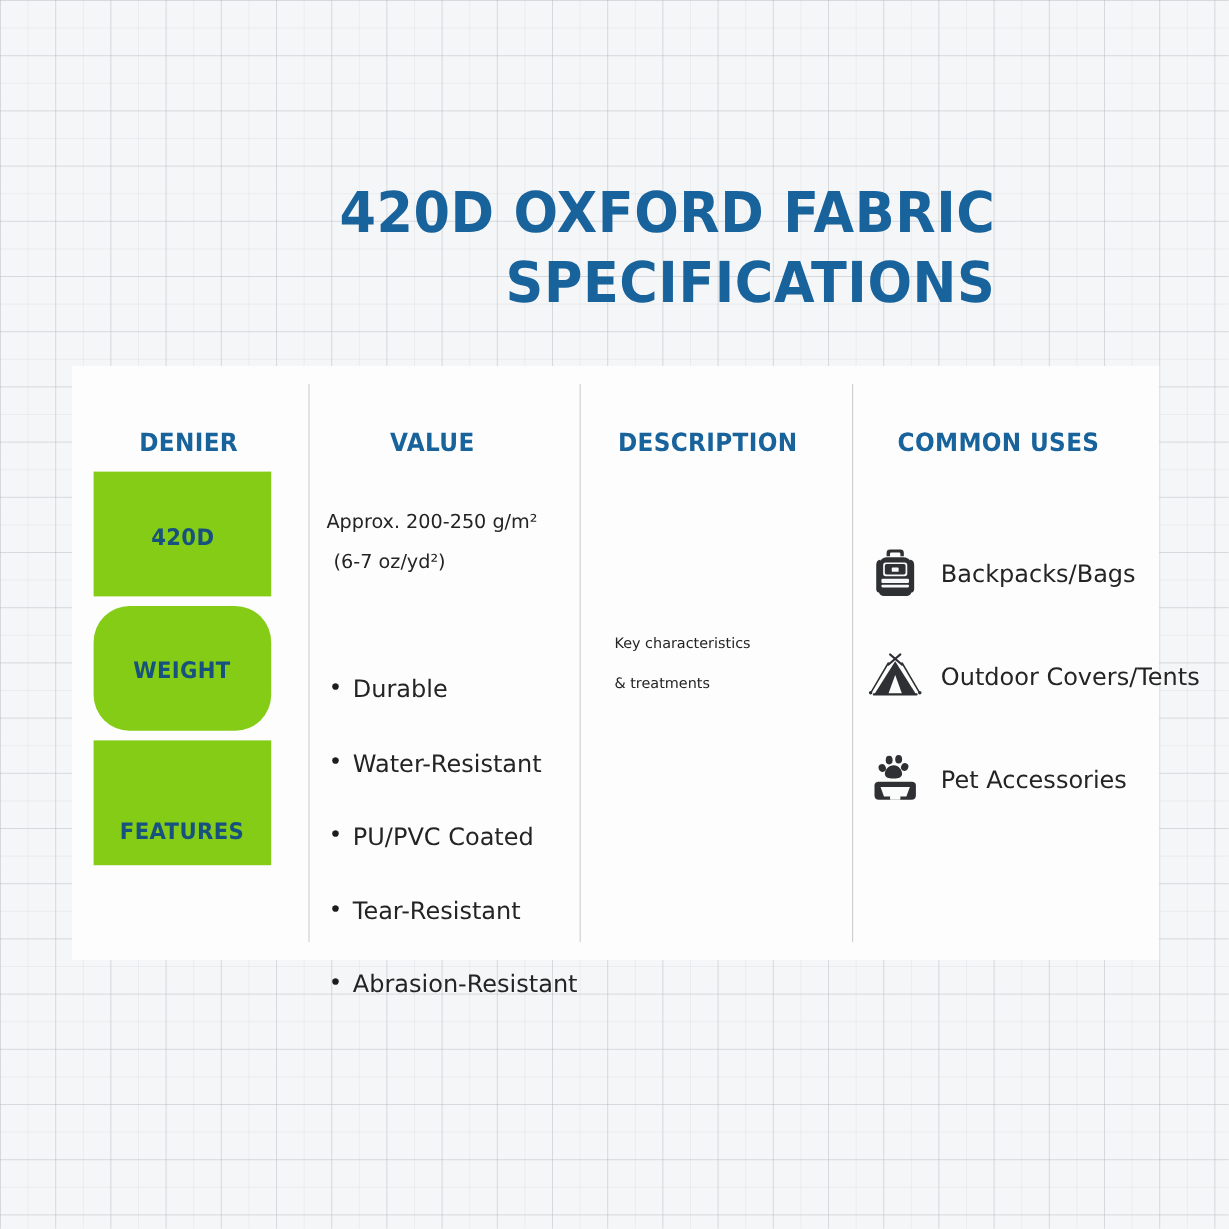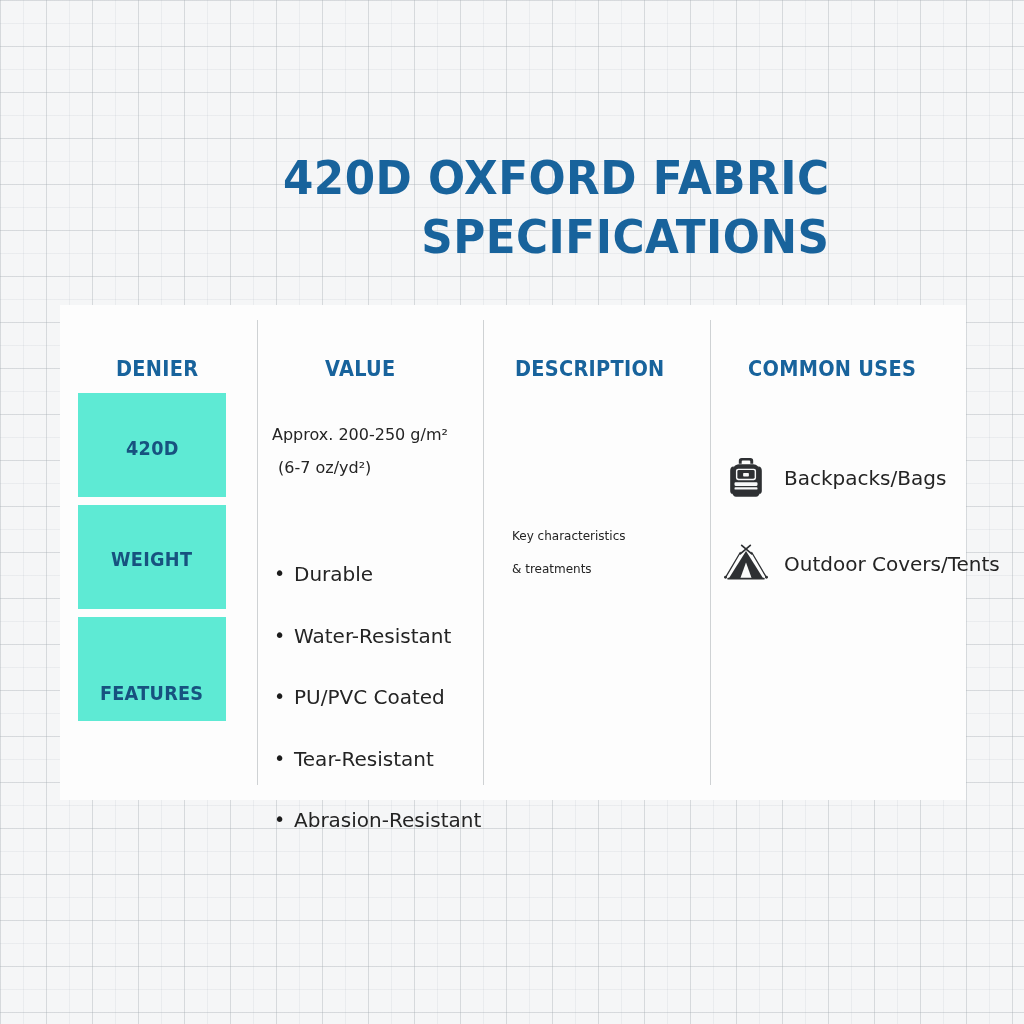--- a/index.html
+++ b/index.html
@@ -87,35 +87,35 @@
   #header-denier      { left: 56px; }
   #header-value       { left: 265px; }
   #header-description { left: 455px; }
   #header-uses        { left: 688px; }
 
   
   .denier-block {
     position: absolute;
     left: 18px;
     width: 148px;
-    background: #5eead4;
+    background: #84cc16;
     display: flex;
     align-items: center;
     justify-content: center;
   }
   .denier-block .blk-label {
     font-family: "DejaVu Sans", sans-serif;
     font-weight: bold;
     font-size: 19px;
     color: #17527f;
     letter-spacing: 0.3px;
     transform: scaleX(0.93);
   }
   #denier-block-0 { top: 88px;  height: 104px; }
-  #denier-block-1 { top: 200px; height: 104px; }
+  #denier-block-1 { top: 200px; height: 104px; border-radius: 30px; }
   #denier-block-2 { top: 312px; height: 104px; }
   #denier-block-0 .blk-label { position: relative; top: 3px; }
   #denier-block-1 .blk-label { position: relative; top: 2px; }
   #denier-block-2 .blk-label { position: relative; top: 24px; }
 
   
   #value-weight {
     position: absolute;
     left: 212px;
     top: 113px;
@@ -273,15 +273,30 @@
           <path d="M24 16 L4 50" stroke="#2e3033" stroke-width="1.8" fill="none" stroke-linecap="round"></path>
           <circle cx="60.5" cy="50.5" r="2" fill="#2e3033"></circle>
           <circle cx="3.5" cy="50.5" r="2" fill="#2e3033"></circle>
           <rect x="6" y="51" width="52" height="2.6" rx="1.2" fill="#2e3033"></rect>
         </svg>
       </span>
       <span class="use-label">Outdoor Covers/Tents</span>
     </div>
 
 
+    <div class="use-row">
+      <span class="use-icon">
+        <svg width="46" height="46" viewBox="0 0 64 64" fill="#2e3033">
+          <ellipse cx="25" cy="9" rx="4" ry="5"></ellipse>
+          <ellipse cx="36" cy="8" rx="4" ry="5"></ellipse>
+          <ellipse cx="17" cy="18" rx="4.2" ry="4.6" transform="rotate(-20 17 18)"></ellipse>
+          <ellipse cx="43" cy="17" rx="4.2" ry="4.6" transform="rotate(20 43 17)"></ellipse>
+          <path d="M30.5 15c5 0 9.5 5 9.5 9.8 0 3.6-3.2 5.4-7.2 5.4h-5.6c-4 0-7.2-1.8-7.2-5.4 0-4.8 4.5-9.8 10.5-9.8z"></path>
+          <path d="M8 38c0-2.6 2-4 4.5-4h39c2.5 0 4.5 1.4 4.5 4v12c0 3-2 5-5 5H13c-3 0-5-2-5-5z"></path>
+          <path d="M15 40h34l-4 11H19z" fill="#fbfbfb"></path>
+          <rect x="26" y="50" width="12" height="5" rx="1.4" fill="#fbfbfb"></rect>
+        </svg>
+      </span>
+      <span class="use-label">Pet Accessories</span>
+    </div>
 
   </div>
 </div>
 
 </body></html>

